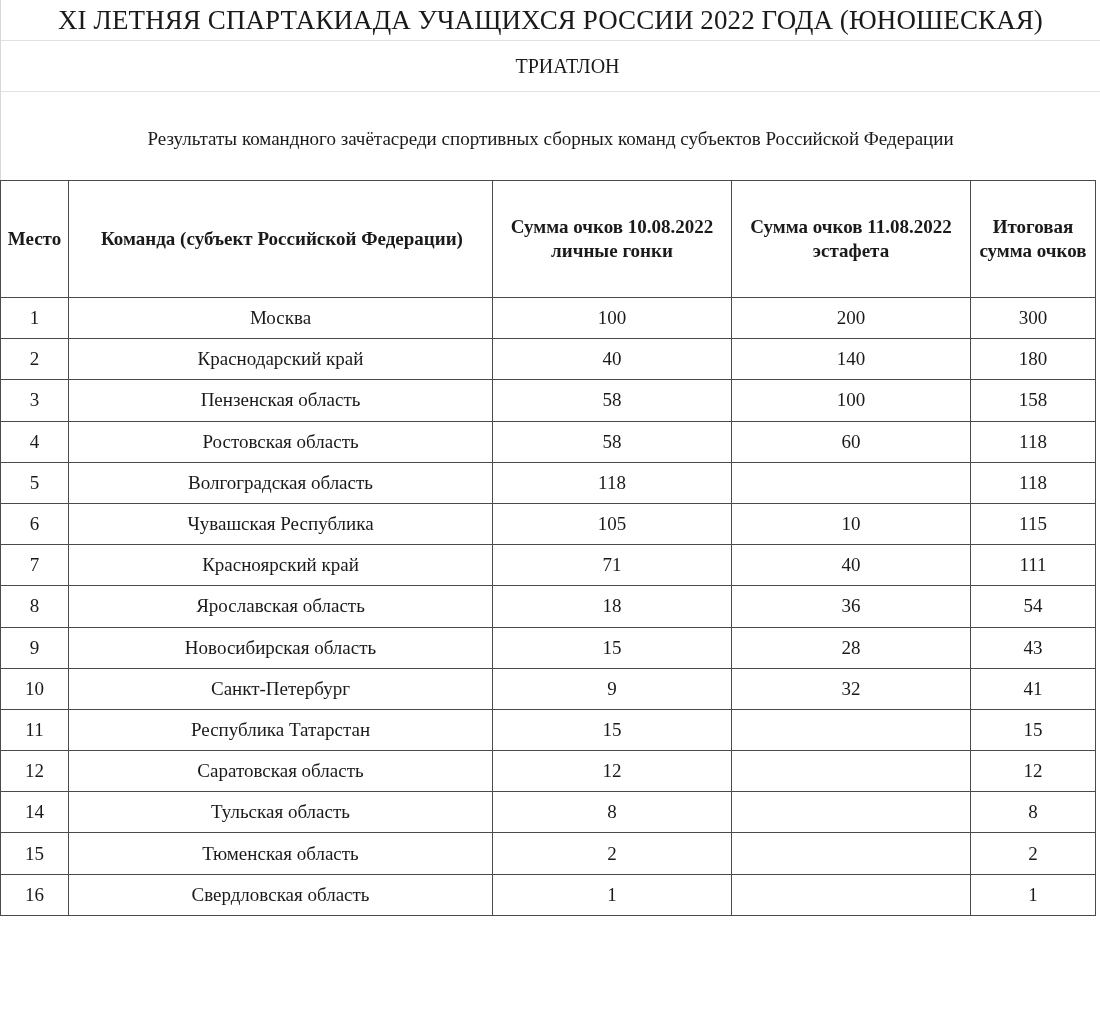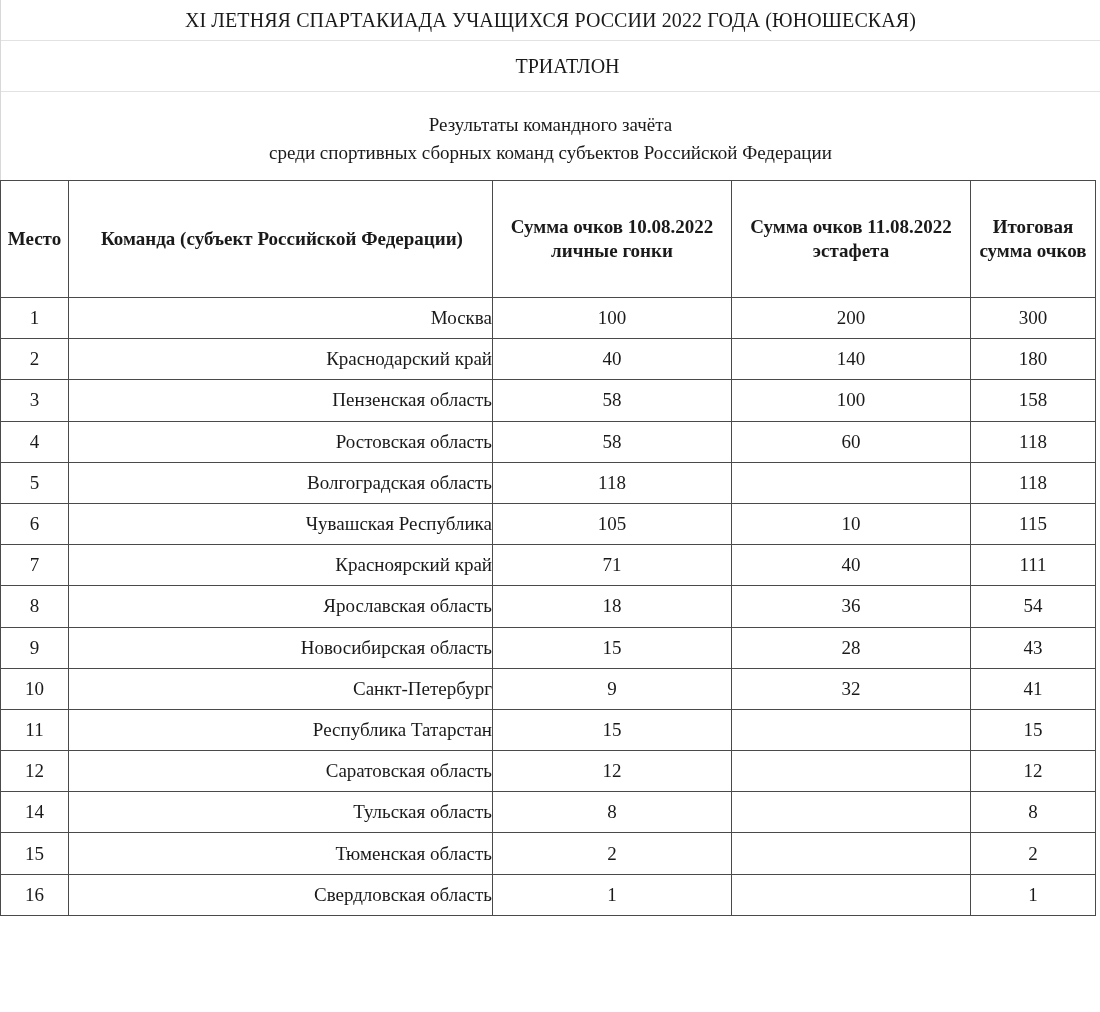--- a/index.html
+++ b/index.html
@@ -31,36 +31,36 @@
     box-sizing: border-box;
     display: flex;
     align-items: center;
     justify-content: center;
     text-align: center;
     border-bottom: 1px solid #e2e2e2;
     padding: 0 14px;
   }
   .title-row.main {
     height: 41px;
-    font-size: 20px;
+    font-size: 27px;
     letter-spacing: 0.1px;
   }
   .title-row.discipline {
     height: 51px;
     font-size: 20px;
     padding-left: 48px;
   }
   .title-row.disciplines-list {
     height: 50px;
     font-size: 19px;
   }
   .title-row.results {
     height: 88px;
     font-size: 19px;
-    flex-direction: column;
+    flex-direction: row;
     border-bottom: none;
     padding-top: 6px;
   }
   .results-line {
     line-height: 1.45;
   }
 
   
   table.standings {
     border-collapse: collapse;
@@ -101,21 +101,21 @@
     height: 41.2px;
   }
   tbody td {
     font-size: 19px;
     vertical-align: middle;
   }
   td.place {
     text-align: center;
   }
   td.team {
-    text-align: right;
+    text-align: center;
     padding-left: 7px;
   }
   td.num {
     text-align: center;
   }
 </style>
 </head>
 <body>
 
 <div class="page">

